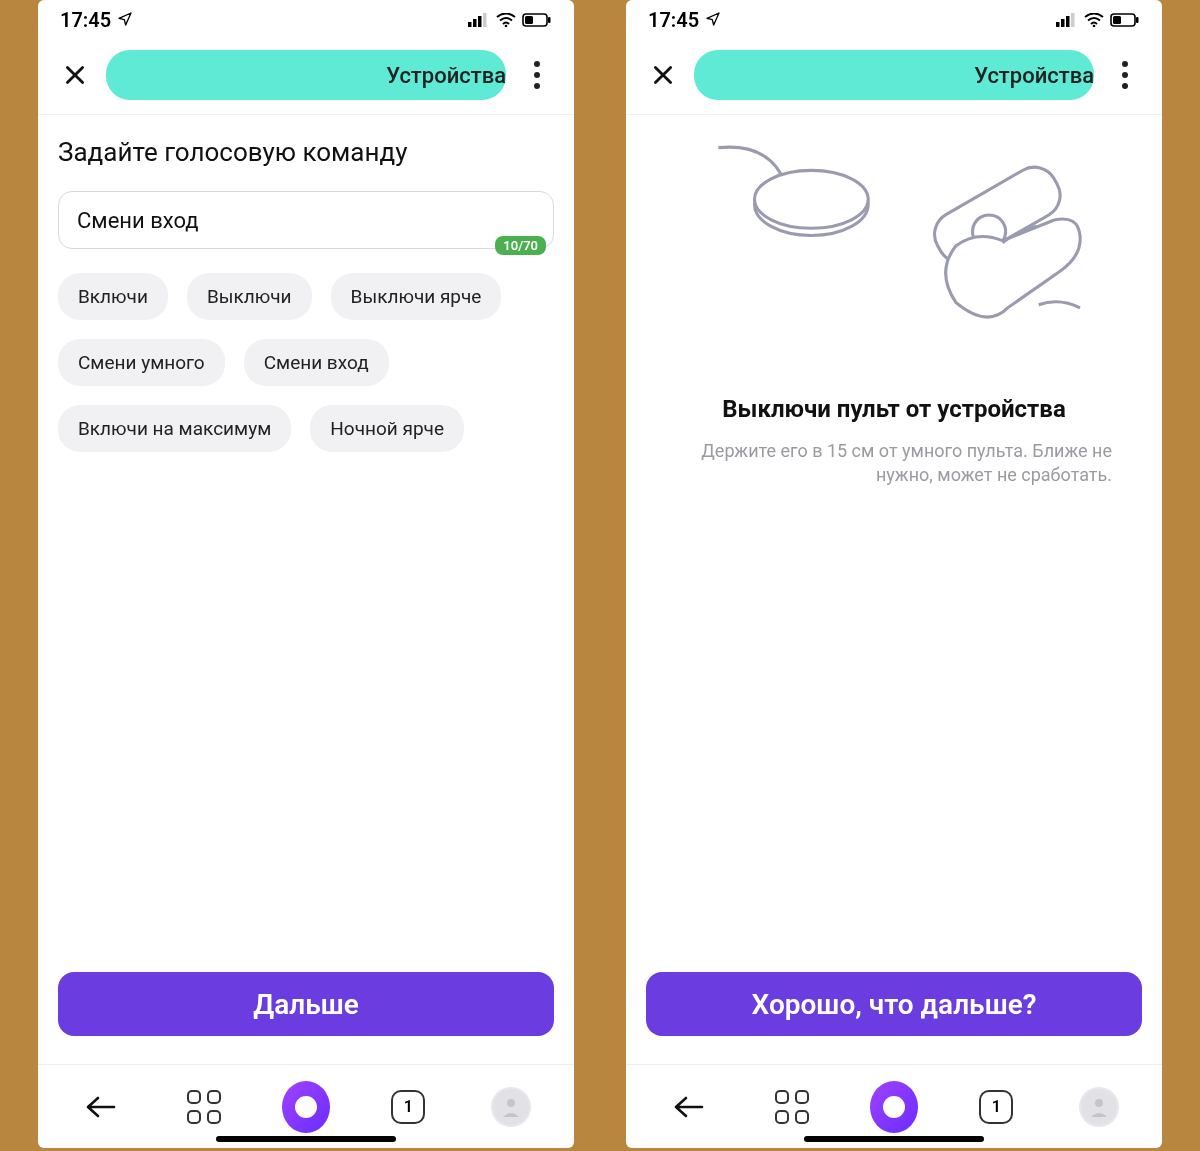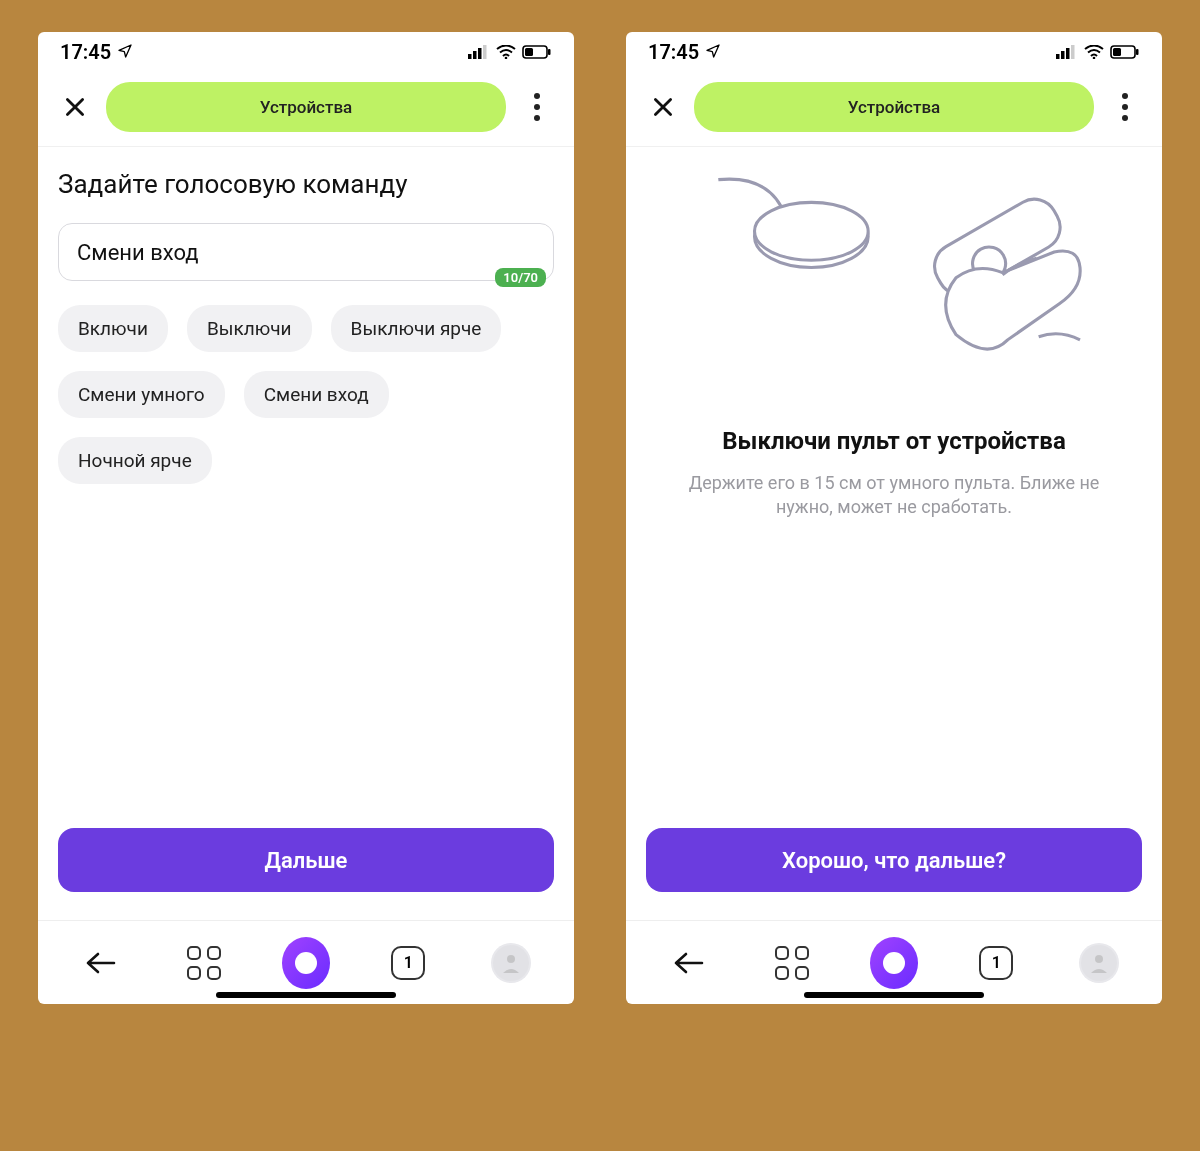--- a/index.html
+++ b/index.html
@@ -1,55 +1,54 @@
 <!DOCTYPE html>
 <html><head>
 <meta charset="utf-8">
 <style>
   * { box-sizing: border-box; margin: 0; padding: 0; font-family: -apple-system, BlinkMacSystemFont, "Segoe UI", Roboto, Arial, sans-serif; }
   body { background: #b8863f; display: flex; gap: 52px; padding: 0 14px; justify-content: center; align-items: flex-start; }
   .phone {
     width: 536px;
-    height: 972px;
+    height: 1148px;
     background: #fff;
     border-radius: 6px;
     display: flex;
     flex-direction: column;
     overflow: hidden;
     position: relative;
-    margin-top: 32px;
   }
   
   .statusbar { height: 40px; display:flex; justify-content:space-between; align-items:center; padding:0 22px; font-size:20px; font-weight:600; }
   .statusbar .left { display:flex; align-items:center; gap:6px;}
   .statusbar .right { display:flex; align-items:center; gap:6px;}
   .sb-icon { display:inline-block; }
   
   .appheader { display:flex; align-items:center; gap:14px; padding:10px 20px 14px 20px; border-bottom:1px solid #f0f0f0;}
   .close-x { width:34px; height:34px; display:flex; align-items:center; justify-content:center; }
   .close-x svg { width:26px; height:26px; }
-  .titlepill { flex:1; background:#bef264; border-radius:24px; height:50px; display:flex; align-items:center; justify-content:center; font-size:17px; font-weight:500; color:#222;}
+  .titlepill { flex:1; background:#5eead4; border-radius:24px; height:50px; display:flex; align-items:center; justify-content:flex-end; font-size:22px; font-weight:500; color:#222;}
   .kebab { width:34px; display:flex; flex-direction:column; align-items:center; gap:5px;}
   .kebab span { width:6px; height:6px; background:#222; border-radius:50%;}
   
   .content { flex:1; padding:22px 20px 0 20px; display:flex; flex-direction:column; }
   .page-title { font-size:26px; font-weight:400; color:#111; margin-bottom:24px;}
   .field-label { font-size:18px; color:#9a9aa0; margin-bottom:10px;}
   .fieldwrap { position:relative; margin-bottom:24px;}
   .textfield { width:100%; height:58px; border:1px solid #d9d9de; border-radius:14px; padding:0 18px; font-size:22px; color:#111; outline:none;}
   .counter { position:absolute; right:8px; bottom:-6px; background:#4cb050; color:#fff; font-size:13px; font-weight:600; padding:2px 8px; border-radius:8px;}
   .chips { display:flex; flex-wrap:wrap; gap:19px;}
   .chip { background:#f1f1f3; border-radius:22px; padding:12px 20px; font-size:19px; color:#222;}
   
   .illu { height:260px; display:flex; justify-content:center; align-items:center;}
   .illu svg { width:100%; height:100%; }
   .big-heading { text-align:center; font-size:24px; font-weight:700; color:#111; margin-top:14px;}
-  .sub { text-align:center; font-size:18px; color:#9a9aa0; line-height:1.35; margin:16px 30px 0 30px;}
-  
-  .primary { margin:0 20px 28px 20px; height:64px; background:#6b3cdf; border-radius:16px; display:flex; align-items:center; justify-content:center; color:#fff; font-size:22px; font-weight:600;}
+  .sub { text-align:right; font-size:18px; color:#9a9aa0; line-height:1.35; margin:16px 30px 0 30px;}
+  
+  .primary { margin:0 20px 28px 20px; height:64px; background:#6b3cdf; border-radius:16px; display:flex; align-items:center; justify-content:center; color:#fff; font-size:28px; font-weight:600;}
   .spacer { flex:1; }
   
   .bottomnav { height:84px; display:flex; align-items:center; justify-content:space-around; border-top:1px solid #eee; padding:0 12px;}
   .nav-btn { width:48px; height:48px; display:flex; align-items:center; justify-content:center;}
   .alice { width:52px; height:52px; border-radius:50%; background:linear-gradient(135deg,#a042ff,#6a2cff); display:flex; align-items:center; justify-content:center;}
   .alice-inner { width:22px; height:22px; background:#fff; border-radius:50%;}
   .tabcount { width:34px; height:34px; border:2.5px solid #333; border-radius:10px; display:flex; align-items:center; justify-content:center; font-size:16px; font-weight:600;}
   .avatar { width:44px; height:44px; border-radius:50%; background:#e8e8ec; border:2px solid transparent; background-clip:padding-box; position:relative;}
   .avatar::before { content:""; position:absolute; inset:-3px; border-radius:50%; background:conic-gradient(#ff5a5a,#ffb020,#2bd46b,#2b9cff,#b04aff,#ff5a5a); z-index:-1;}
   .avatar-inner { position:absolute; inset:2px; border-radius:50%; background:#e2e2e6; display:flex; align-items:center; justify-content:center;}
@@ -121,20 +120,21 @@
     <div class="fieldwrap">
       <input class="textfield" type="text" value="Смени вход" style="">
       <div class="counter">10/70</div>
     </div>
     <div class="chips">
       <div class="chip">Включи</div>
       <div class="chip">Выключи</div>
       <div class="chip">Выключи ярче</div>
       <div class="chip">Смени умного</div>
       <div class="chip">Смени вход</div>
+      <div class="chip">Включи на максимум</div>
       <div class="chip">Ночной ярче</div>
     </div>
     <div class="spacer"></div>
   </div>
 
   <div class="primary">
     <span>Дальше</span>
   </div>
 
   <div class="bottomnav">

